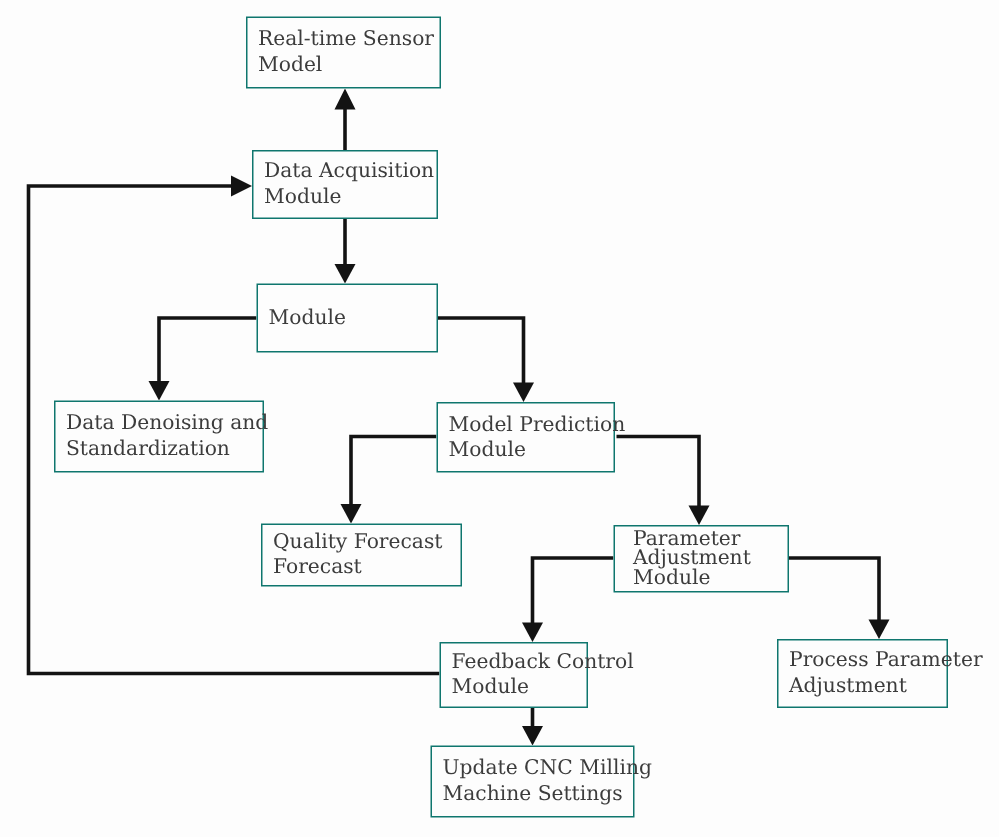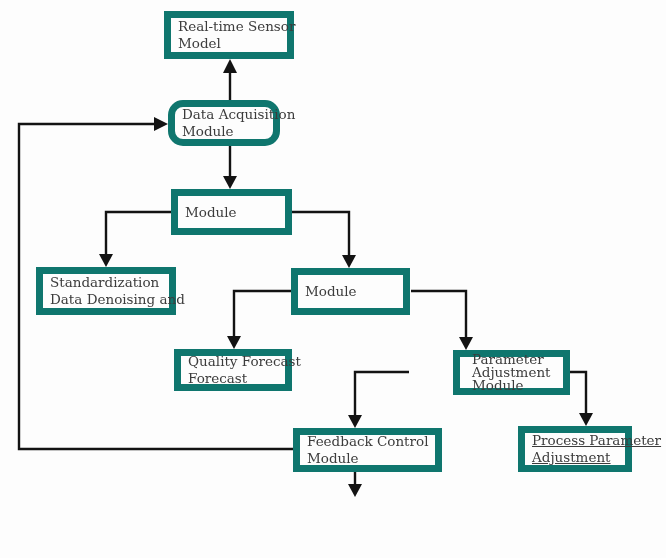--- a/index.html
+++ b/index.html
@@ -17,38 +17,37 @@
   }
   #edges-svg {
     position: absolute;
     left: 0; top: 0;
     width: 666px;
     height: 558px;
   }
   .node {
     position: absolute;
     box-sizing: border-box;
-    border: 7px solid #0f766e;
+    border: 1px solid #0f766e;
     background: #fdfdfd;
     color: #3c3c3c;
     font-size: 13.5px;
     line-height: 17px;
     display: flex;
     flex-direction: column;
     justify-content: center;
     align-items: flex-start;
     padding-left: 7px;
     padding-right: 2px;
   }
   .node .l {
     white-space: nowrap;
   }
   .node.lines3 {
     line-height: 13px;
-    margin-left: 44px;
   }
 </style>
 </head>
 <body>
 
 <div id="canvas">
 
   <svg id="edges-svg" viewBox="0 0 666 558" xmlns="http://www.w3.org/2000/svg" fill="none" stroke="#131313" stroke-width="2.4">
 
     <g>
@@ -100,53 +99,58 @@
       <path d="M293,449 L19,449 L19,124 L155,124"></path>
       <polygon points="168,124 154,117 154,131" fill="#131313" stroke="none"></polygon>
     </g>
   </svg>
 
   <div class="node" style="left:164px; top:11px; width:130px; height:48px;">
     <div class="l">Real-time Sensor</div>
     <div class="l">Model</div>
   </div>
 
-  <div class="node" style="left:168px; top:100px; width:112px; height:46px;border-radius:15px;">
+  <div class="node" style="left:168px; top:100px; width:124px; height:46px;">
     <div class="l">Data Acquisition</div>
     <div class="l">Module</div>
   </div>
 
   <div class="node" style="left:171px; top:189px; width:121px; height:46px;">
     <div class="l">Module</div>
   </div>
 
   <div class="node" style="left:36px; top:267px; width:140px; height:48px;">
+    <div class="l">Data Denoising and</div>
     <div class="l">Standardization</div>
-    <div class="l">Data Denoising and</div>
   </div>
 
   <div class="node" style="left:291px; top:268px; width:119px; height:47px;">
+    <div class="l">Model Prediction</div>
     <div class="l">Module</div>
   </div>
 
-  <div class="node" style="left:174px; top:349px; width:118px; height:42px;">
+  <div class="node" style="left:174px; top:349px; width:134px; height:42px;">
     <div class="l">Quality Forecast</div>
     <div class="l">Forecast</div>
   </div>
 
   <div class="node lines3" style="left:409px; top:350px; width:117px; height:45px; padding-left:12px;">
     <div class="l">Parameter</div>
     <div class="l">Adjustment</div>
     <div class="l">Module</div>
   </div>
 
-  <div class="node" style="left:293px; top:428px; width:149px; height:44px;">
+  <div class="node" style="left:293px; top:428px; width:99px; height:44px;">
     <div class="l">Feedback Control</div>
     <div class="l">Module</div>
   </div>
 
-  <div class="node" style="left:518px; top:426px; width:114px; height:46px;text-decoration:underline;">
+  <div class="node" style="left:518px; top:426px; width:114px; height:46px;">
     <div class="l">Process Parameter</div>
     <div class="l">Adjustment</div>
   </div>
 
+  <div class="node" style="left:287px; top:497px; width:136px; height:48px;">
+    <div class="l">Update CNC Milling</div>
+    <div class="l">Machine Settings</div>
+  </div>
 
 </div>
 
 </body></html>

